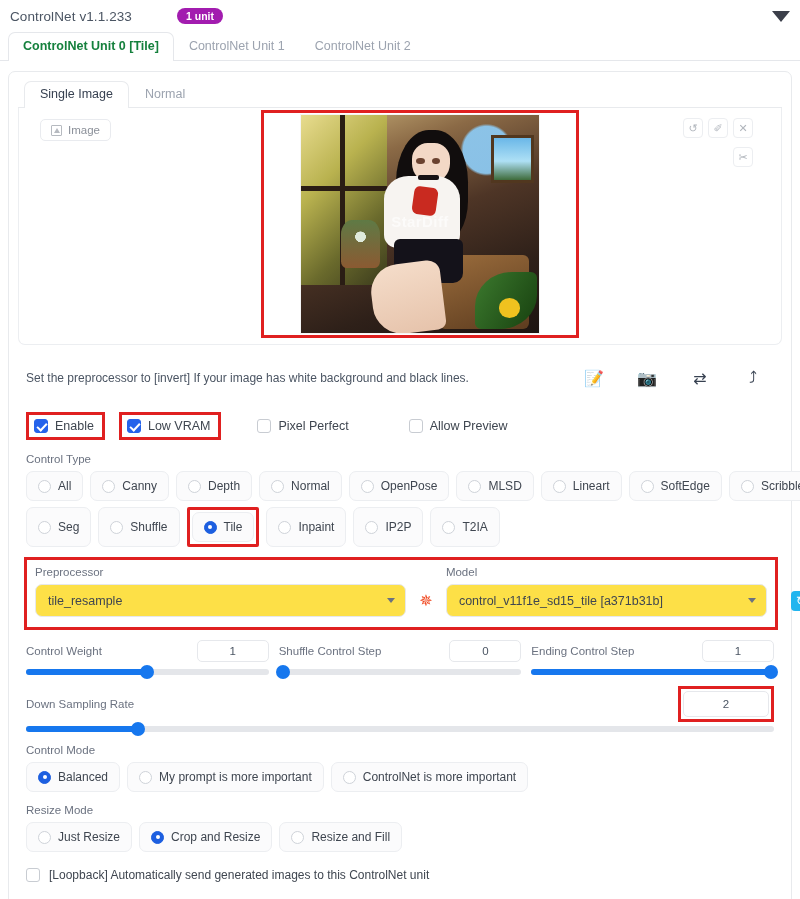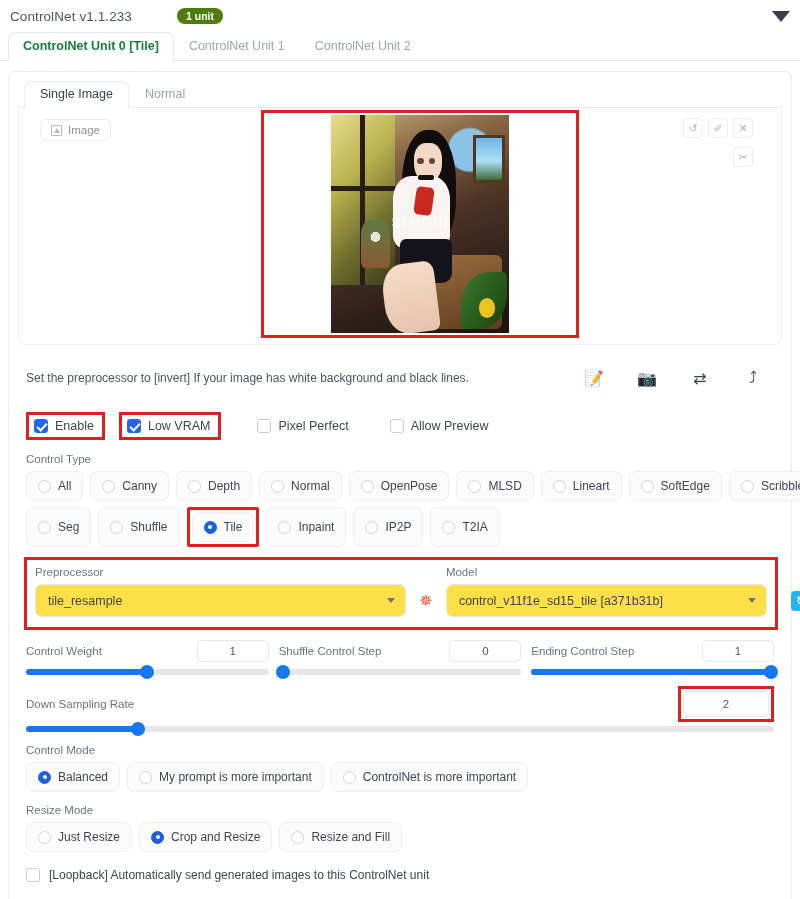--- a/index.html
+++ b/index.html
@@ -19,21 +19,21 @@
     height: 26px;
     gap: 36px;
   }
   .app-title {
     font-size: 13.5px;
     color: #4b5563;
     letter-spacing: .1px;
   }
   .unit-badge {
     margin-left: 9px;
-    background: #4d7c0f;
+    background: #a21caf;
     color: #ffffff;
     font-size: 10.5px;
     font-weight: bold;
     padding: 3px 9px;
     border-radius: 9px;
     line-height: 1;
   }
   .collapse-caret {
     margin-left: auto;
     width: 0; height: 0;
@@ -142,21 +142,21 @@
   
   .preview-anno {
     position: absolute;
     left: 242px; top: 2px;
     width: 318px; height: 228px;
     border: 3px solid #e02020;
     background: #fff;
     display: flex; align-items: center; justify-content: center;
   }
   .preview-img {
-    width: 178px; height: 218px;
+    width: 238px; height: 218px;
     position: relative;
     overflow: hidden;
     background:
       radial-gradient(circle at 78% 16%, rgba(140,200,240,.95) 0 9%, rgba(0,0,0,0) 10%),
       linear-gradient(160deg, #c9b07a 0%, #8b6a46 22%, #4e3526 48%, #2e2019 75%, #1d1410 100%);
     box-shadow: 0 0 0 1px rgba(0,0,0,.04);
   }
   
   .pv-window {
     position: absolute; left: 0; top: 0; width: 36%; height: 78%;
@@ -462,21 +462,21 @@
     <span class="anno-box" style="margin-left:14px">
       <span class="cb-item">
         <span class="cb-box checked"></span>
         <span>Low VRAM</span>
       </span>
     </span>
     <span class="cb-item" style="margin-left:36px">
       <span class="cb-box"></span>
       <span>Pixel Perfect</span>
     </span>
-    <span class="cb-item" style="margin-left:41px">
+    <span class="cb-item" style="margin-left:60px">
       <span class="cb-box"></span>
       <span>Allow Preview</span>
     </span>
   </div>
 
   <div class="sec-label">Control Type</div>
 
   <div class="pill-row">
     <div class="pill">
         <span class="radio"></span>

